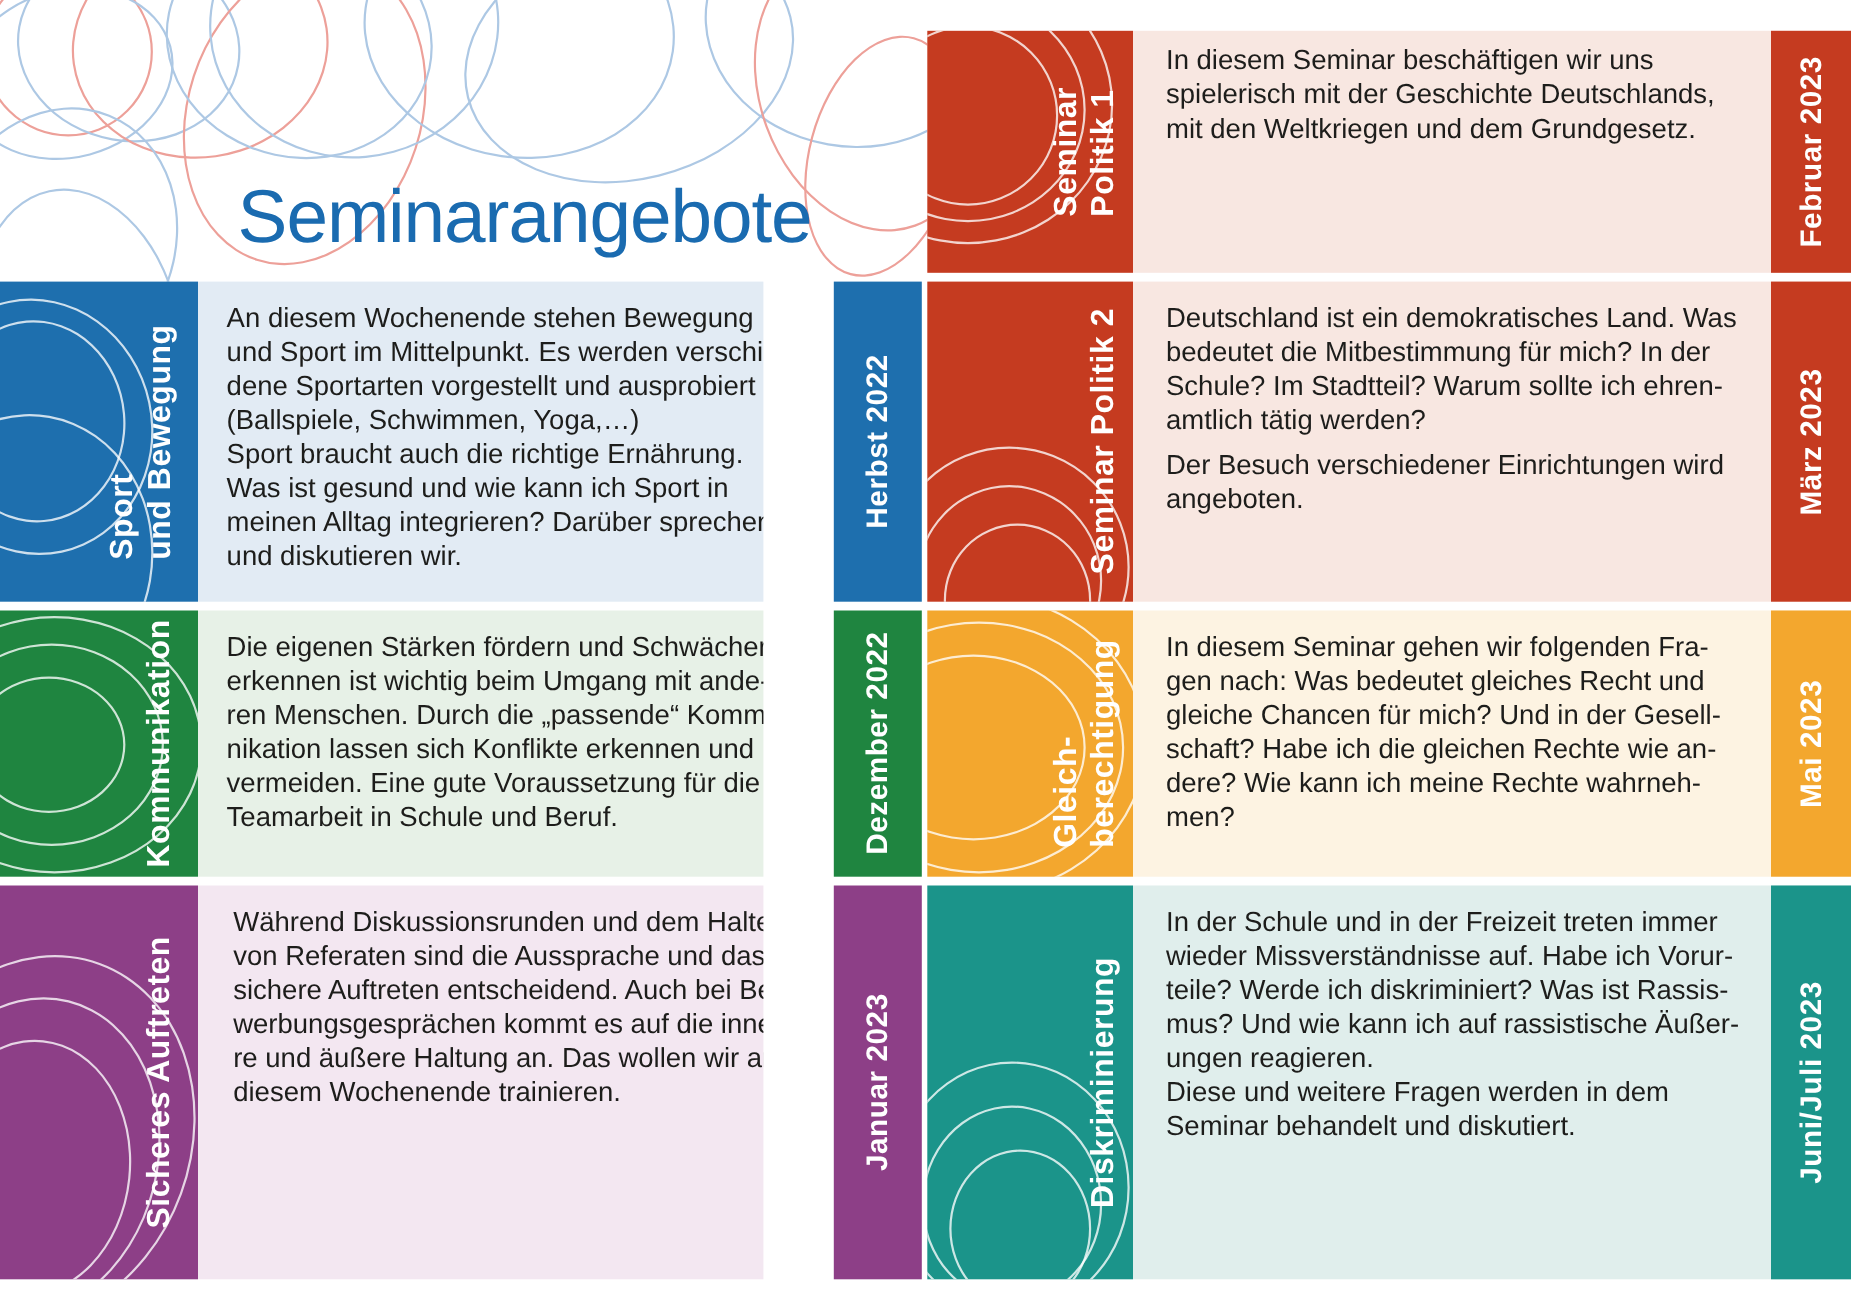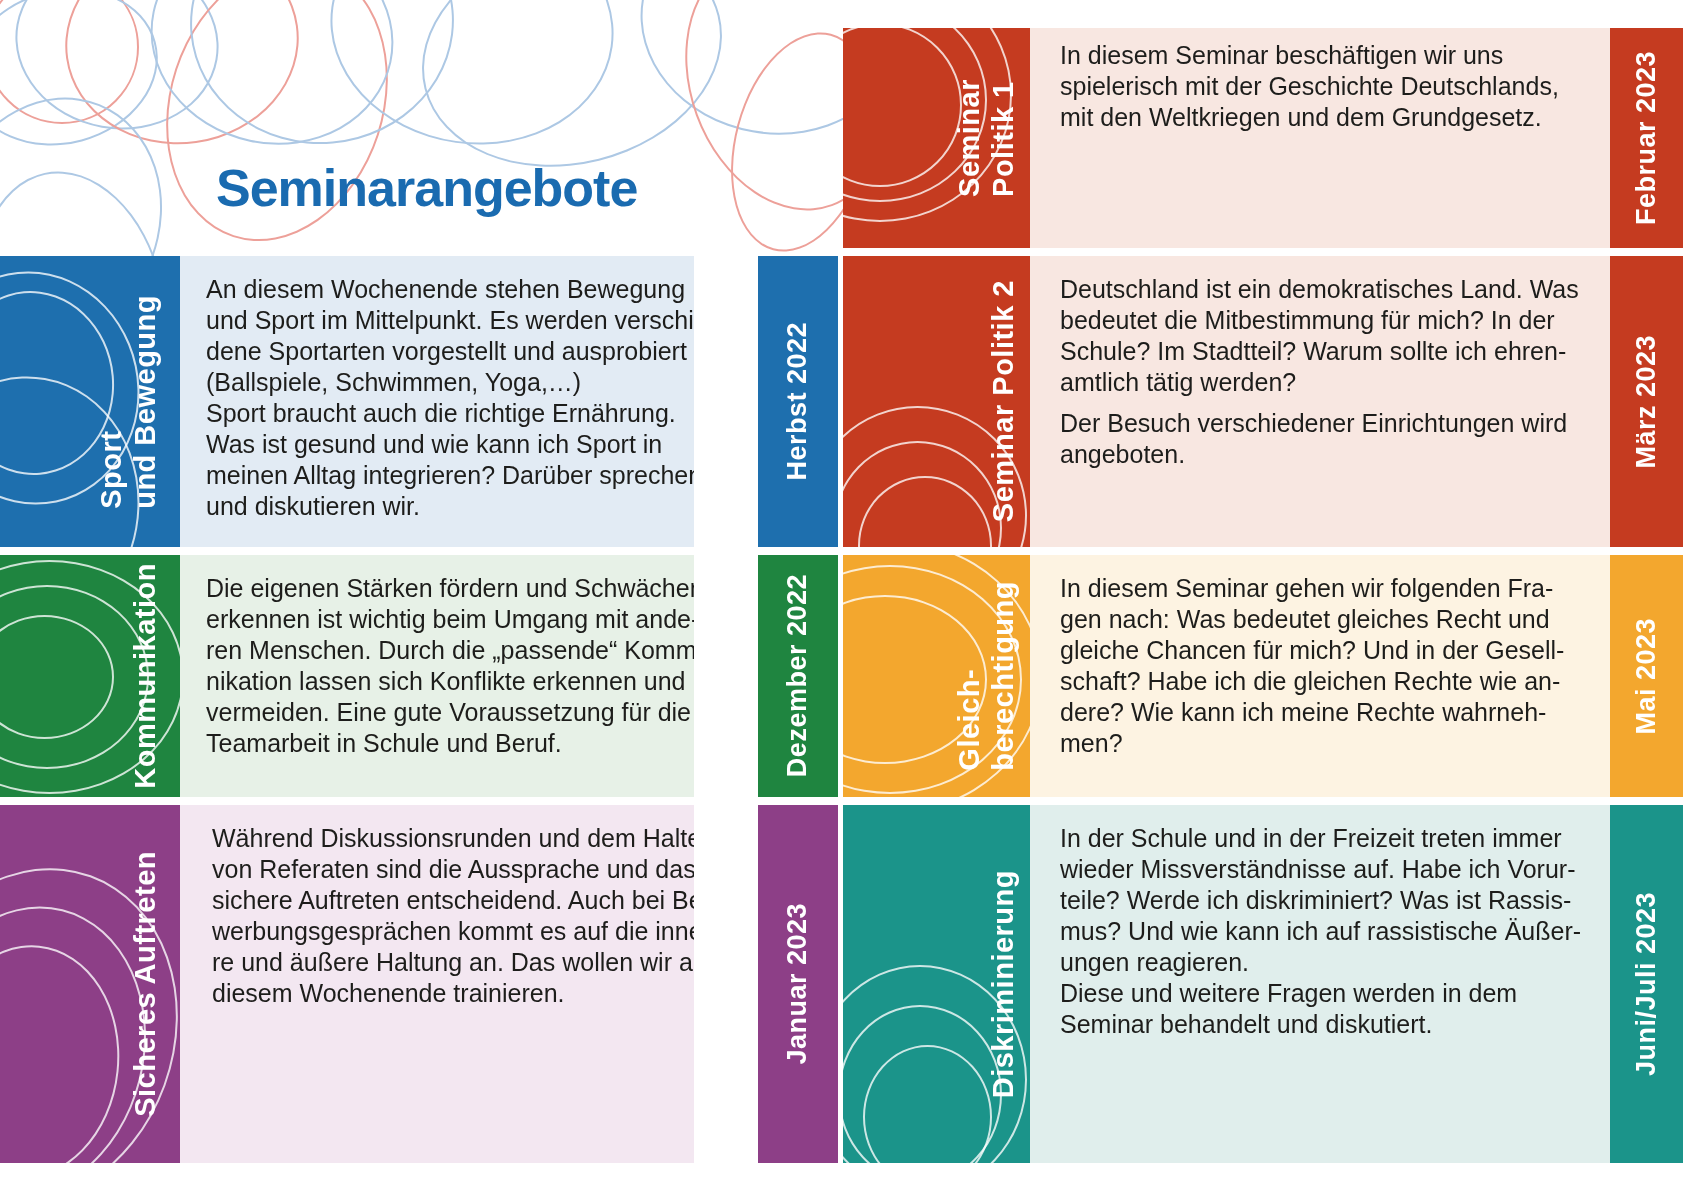--- a/index.html
+++ b/index.html
@@ -4,21 +4,21 @@
 <style>
   html,body{margin:0;padding:0;background:#ffffff;}
   .page{position:relative;width:1683px;height:1190px;background:#ffffff;overflow:hidden;
         font-family:"Liberation Sans",sans-serif;}
 
   
   .header{position:absolute;left:0;top:0;width:843px;height:256px;overflow:hidden;}
   .doodle{position:absolute;border:2px solid;border-radius:50%;background:transparent;}
   .d-blue{border-color:#adc8e4;}
   .d-salmon{border-color:#eda099;}
-  .title{position:absolute;left:216px;top:158px;margin:0;font-size:52px;font-weight:bold;
+  .title{position:absolute;left:216px;top:158px;margin:0;font-size:68px;font-weight:normal;
          color:#1a6bb0;letter-spacing:-1px;white-space:nowrap;}
 
   
   .card{position:absolute;}
   .card-left{left:0;width:838px;}
   .card-right{left:843px;width:840px;}
   .row1{top:28px;height:220px;}
   .row2{top:256px;height:291px;}
   .row3{top:555px;height:242px;}
   .row4{top:805px;height:358px;}

